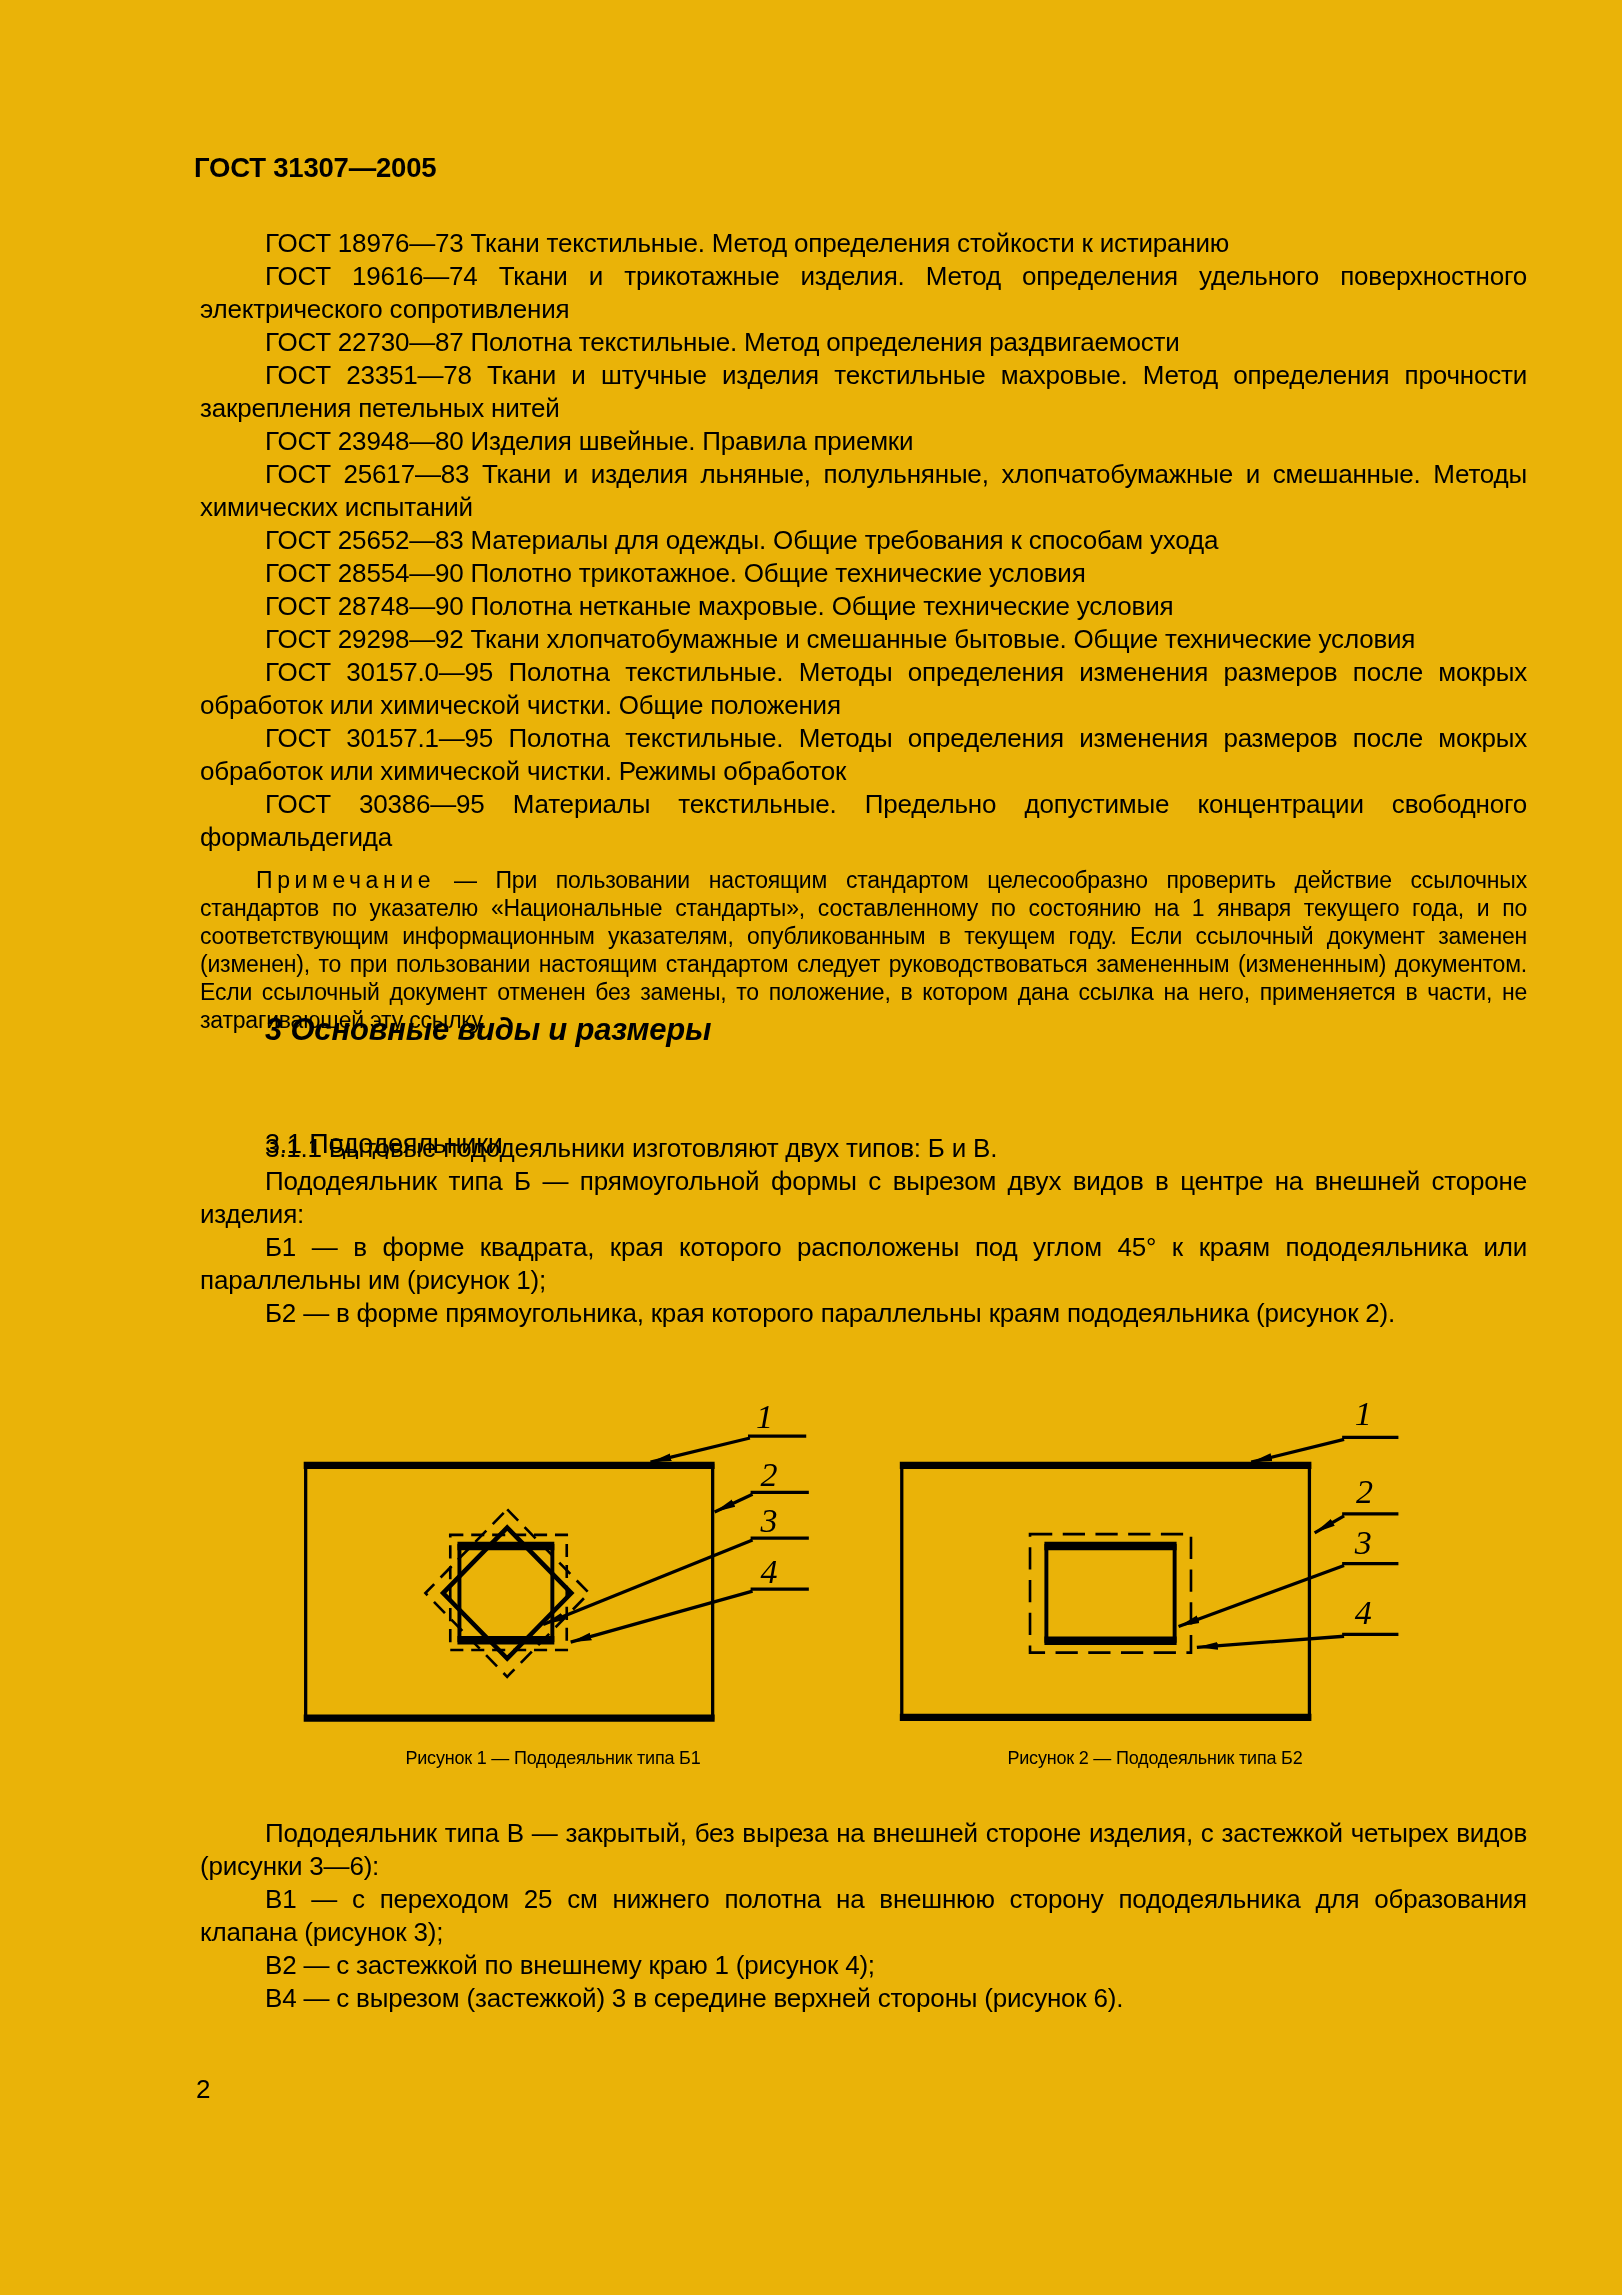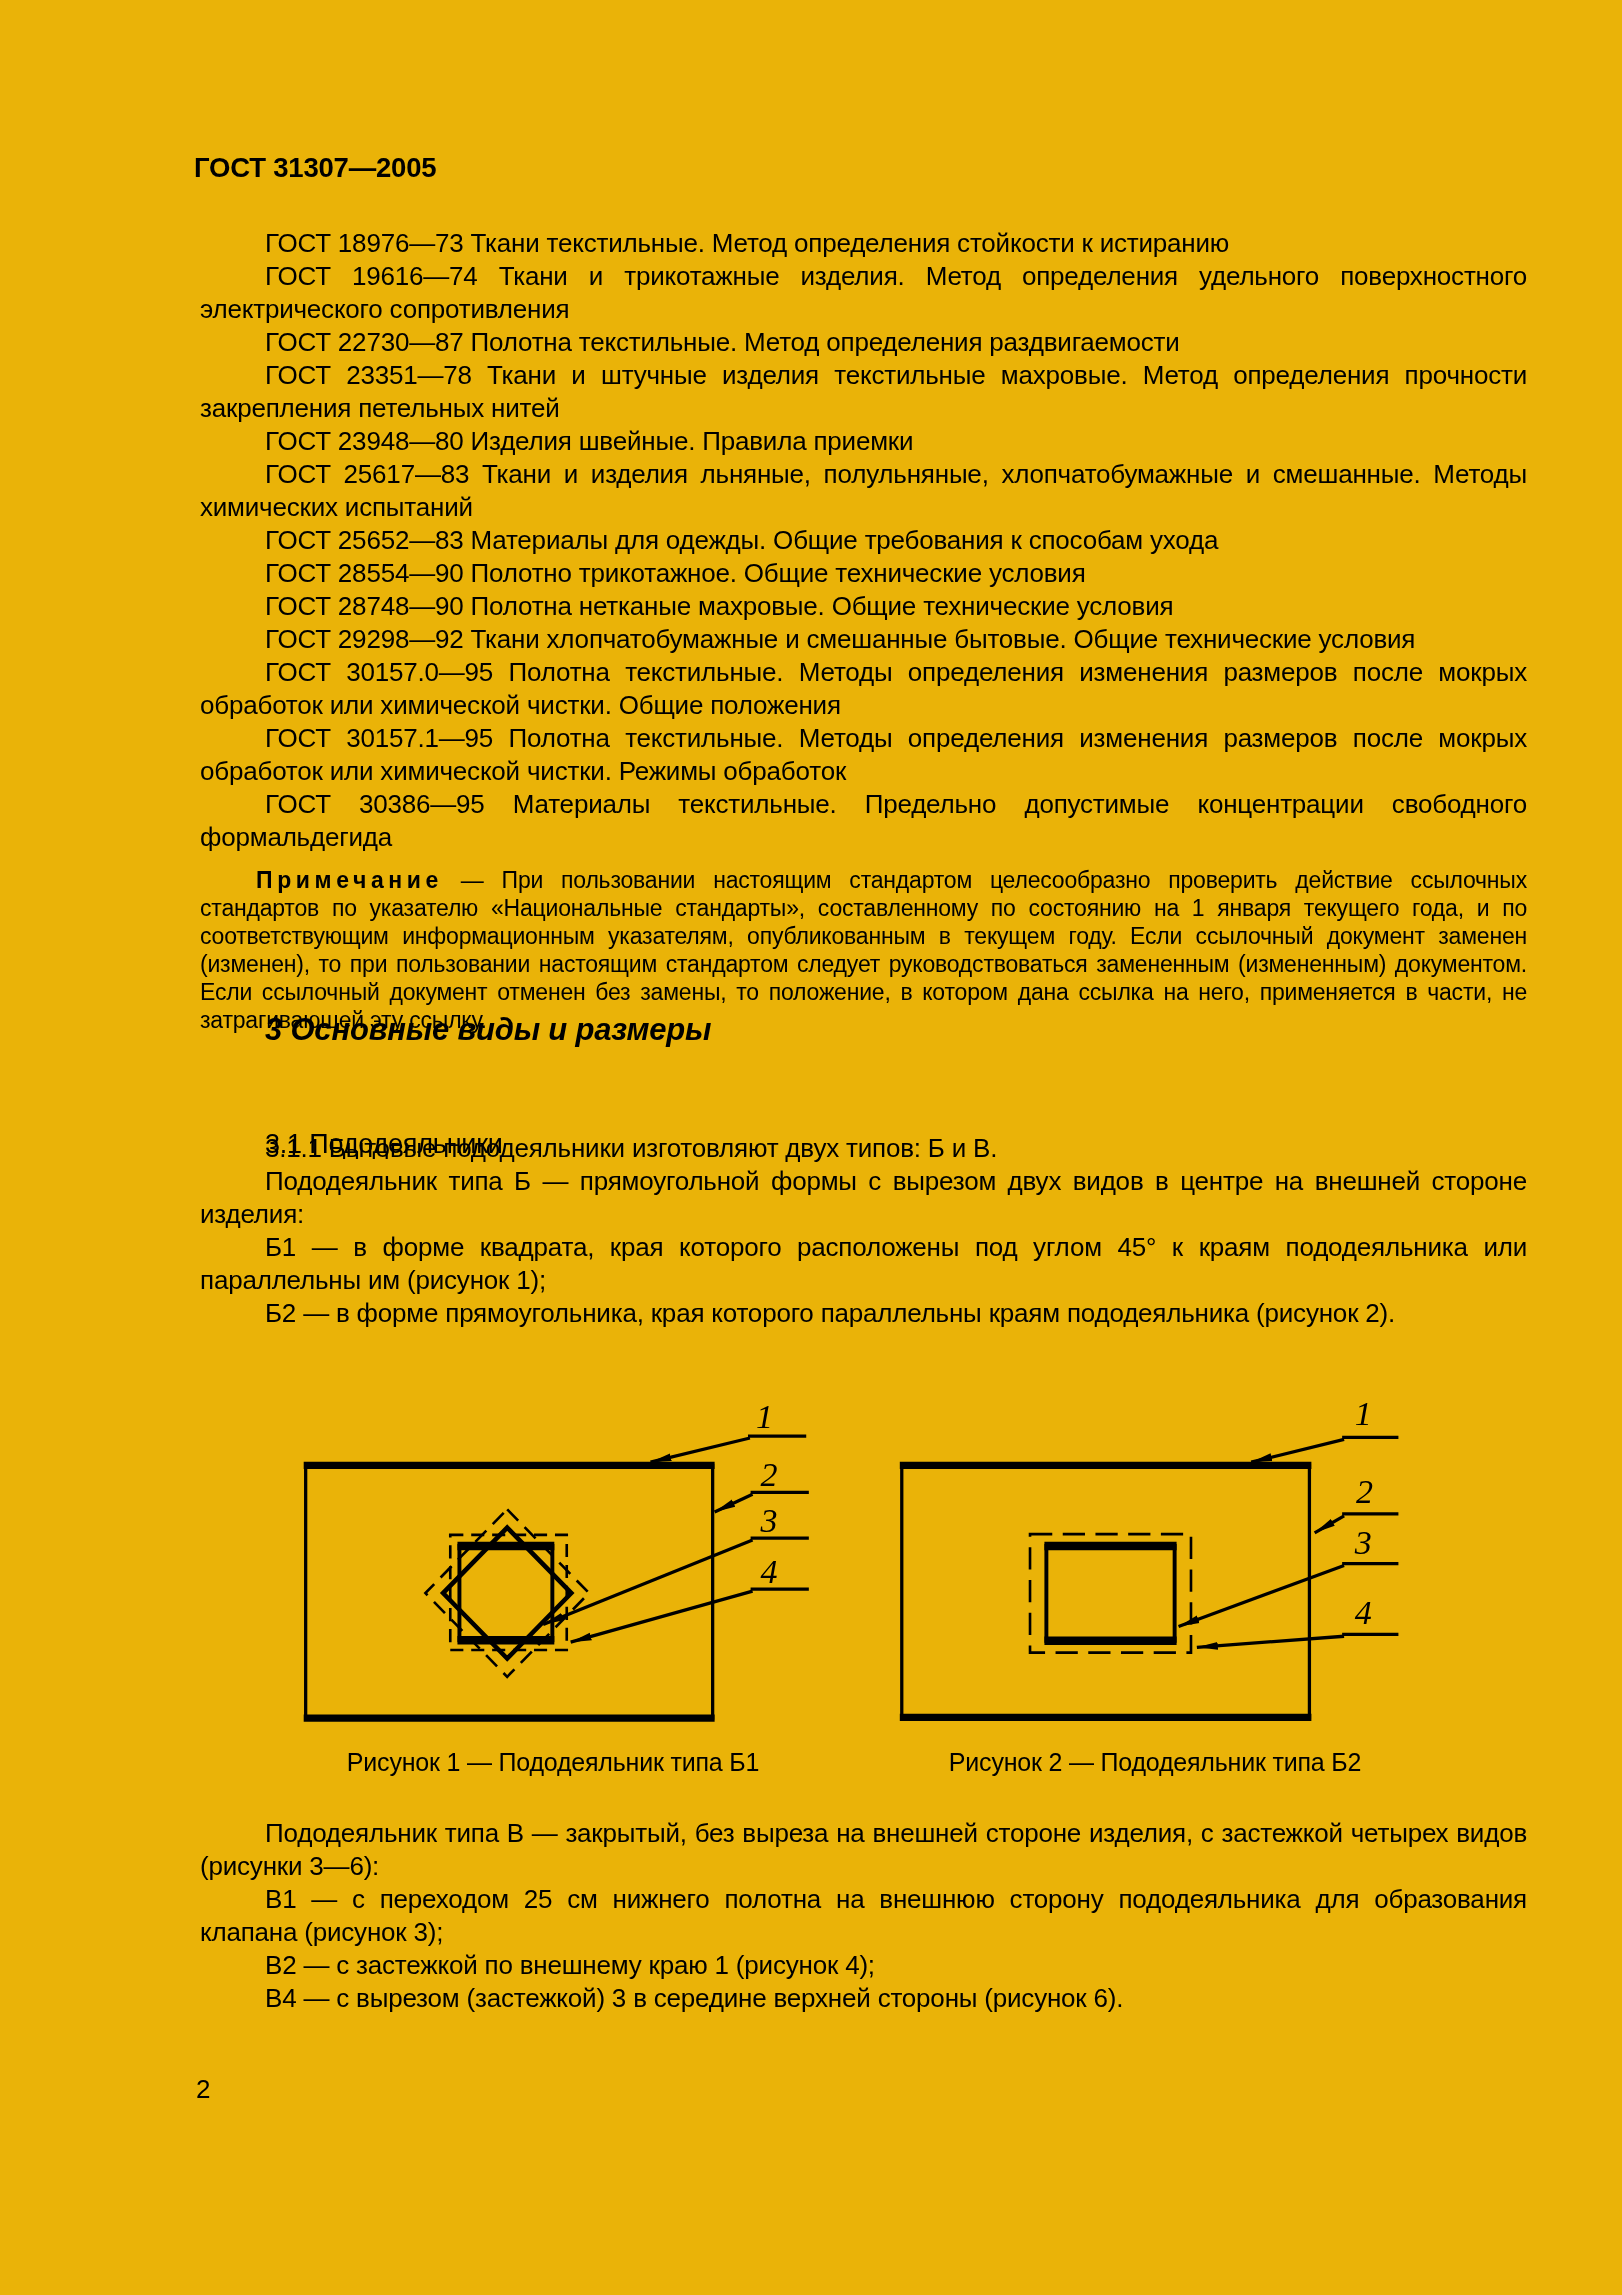--- a/index.html
+++ b/index.html
@@ -18,21 +18,21 @@
   }
   .refs {
     position:absolute; left:200px; top:227px; width:1327px;
     font-size:26px; line-height:33px; text-align:justify;
   }
   .refs p { margin:0; text-indent:65px; }
   .note {
     position:absolute; left:200px; top:866px; width:1327px;
     font-size:23px; line-height:28px; text-align:justify; text-indent:56px;
   }
-  .note-label { letter-spacing:4.6px;font-weight:bold; }
+  .note-label { letter-spacing:4.6px; }
   .sec {
     position:absolute; left:200px; top:1012px; width:1327px; margin:0;
     font-size:31px; font-weight:bold; padding-left:65px; box-sizing:border-box;font-style:italic;
   }
   .subsec {
     position:absolute; left:200px; top:1129px; width:1327px; margin:0;
     font-size:27px; font-weight:normal; padding-left:65px; box-sizing:border-box;
   }
   .paras {
     position:absolute; left:200px; width:1327px;
@@ -42,21 +42,21 @@
   .paras-a { top:1132px; }
   .paras-b { top:1817px; }
   .fig { position:absolute; width:530px; height:334px; }
   .fig1 { left:288px; top:1394px; }
   .fig2 { left:890px; top:1394px; }
   .fig line, .fig rect, .fig polygon { stroke:#000; fill:none; }
   .callout-num {
     font-family:"Liberation Serif", serif;
     font-style:italic; font-size:52px; fill:#000; stroke:none;
   }
-  .caption { position:absolute; width:530px; font-size:25px; text-align:center; }
+  .caption { position:absolute; width:530px; font-size:18px; text-align:center; }
   .cap1 { left:288px; top:1748px; }
   .cap2 { left:890px; top:1748px; }
   .page-number { position:absolute; left:196px; top:2074px; font-size:26px; }
 </style>
 </head>
 <body>
 
 <div class="page">
 
   <div class="doc-header">ГОСТ 31307—2005</div>

